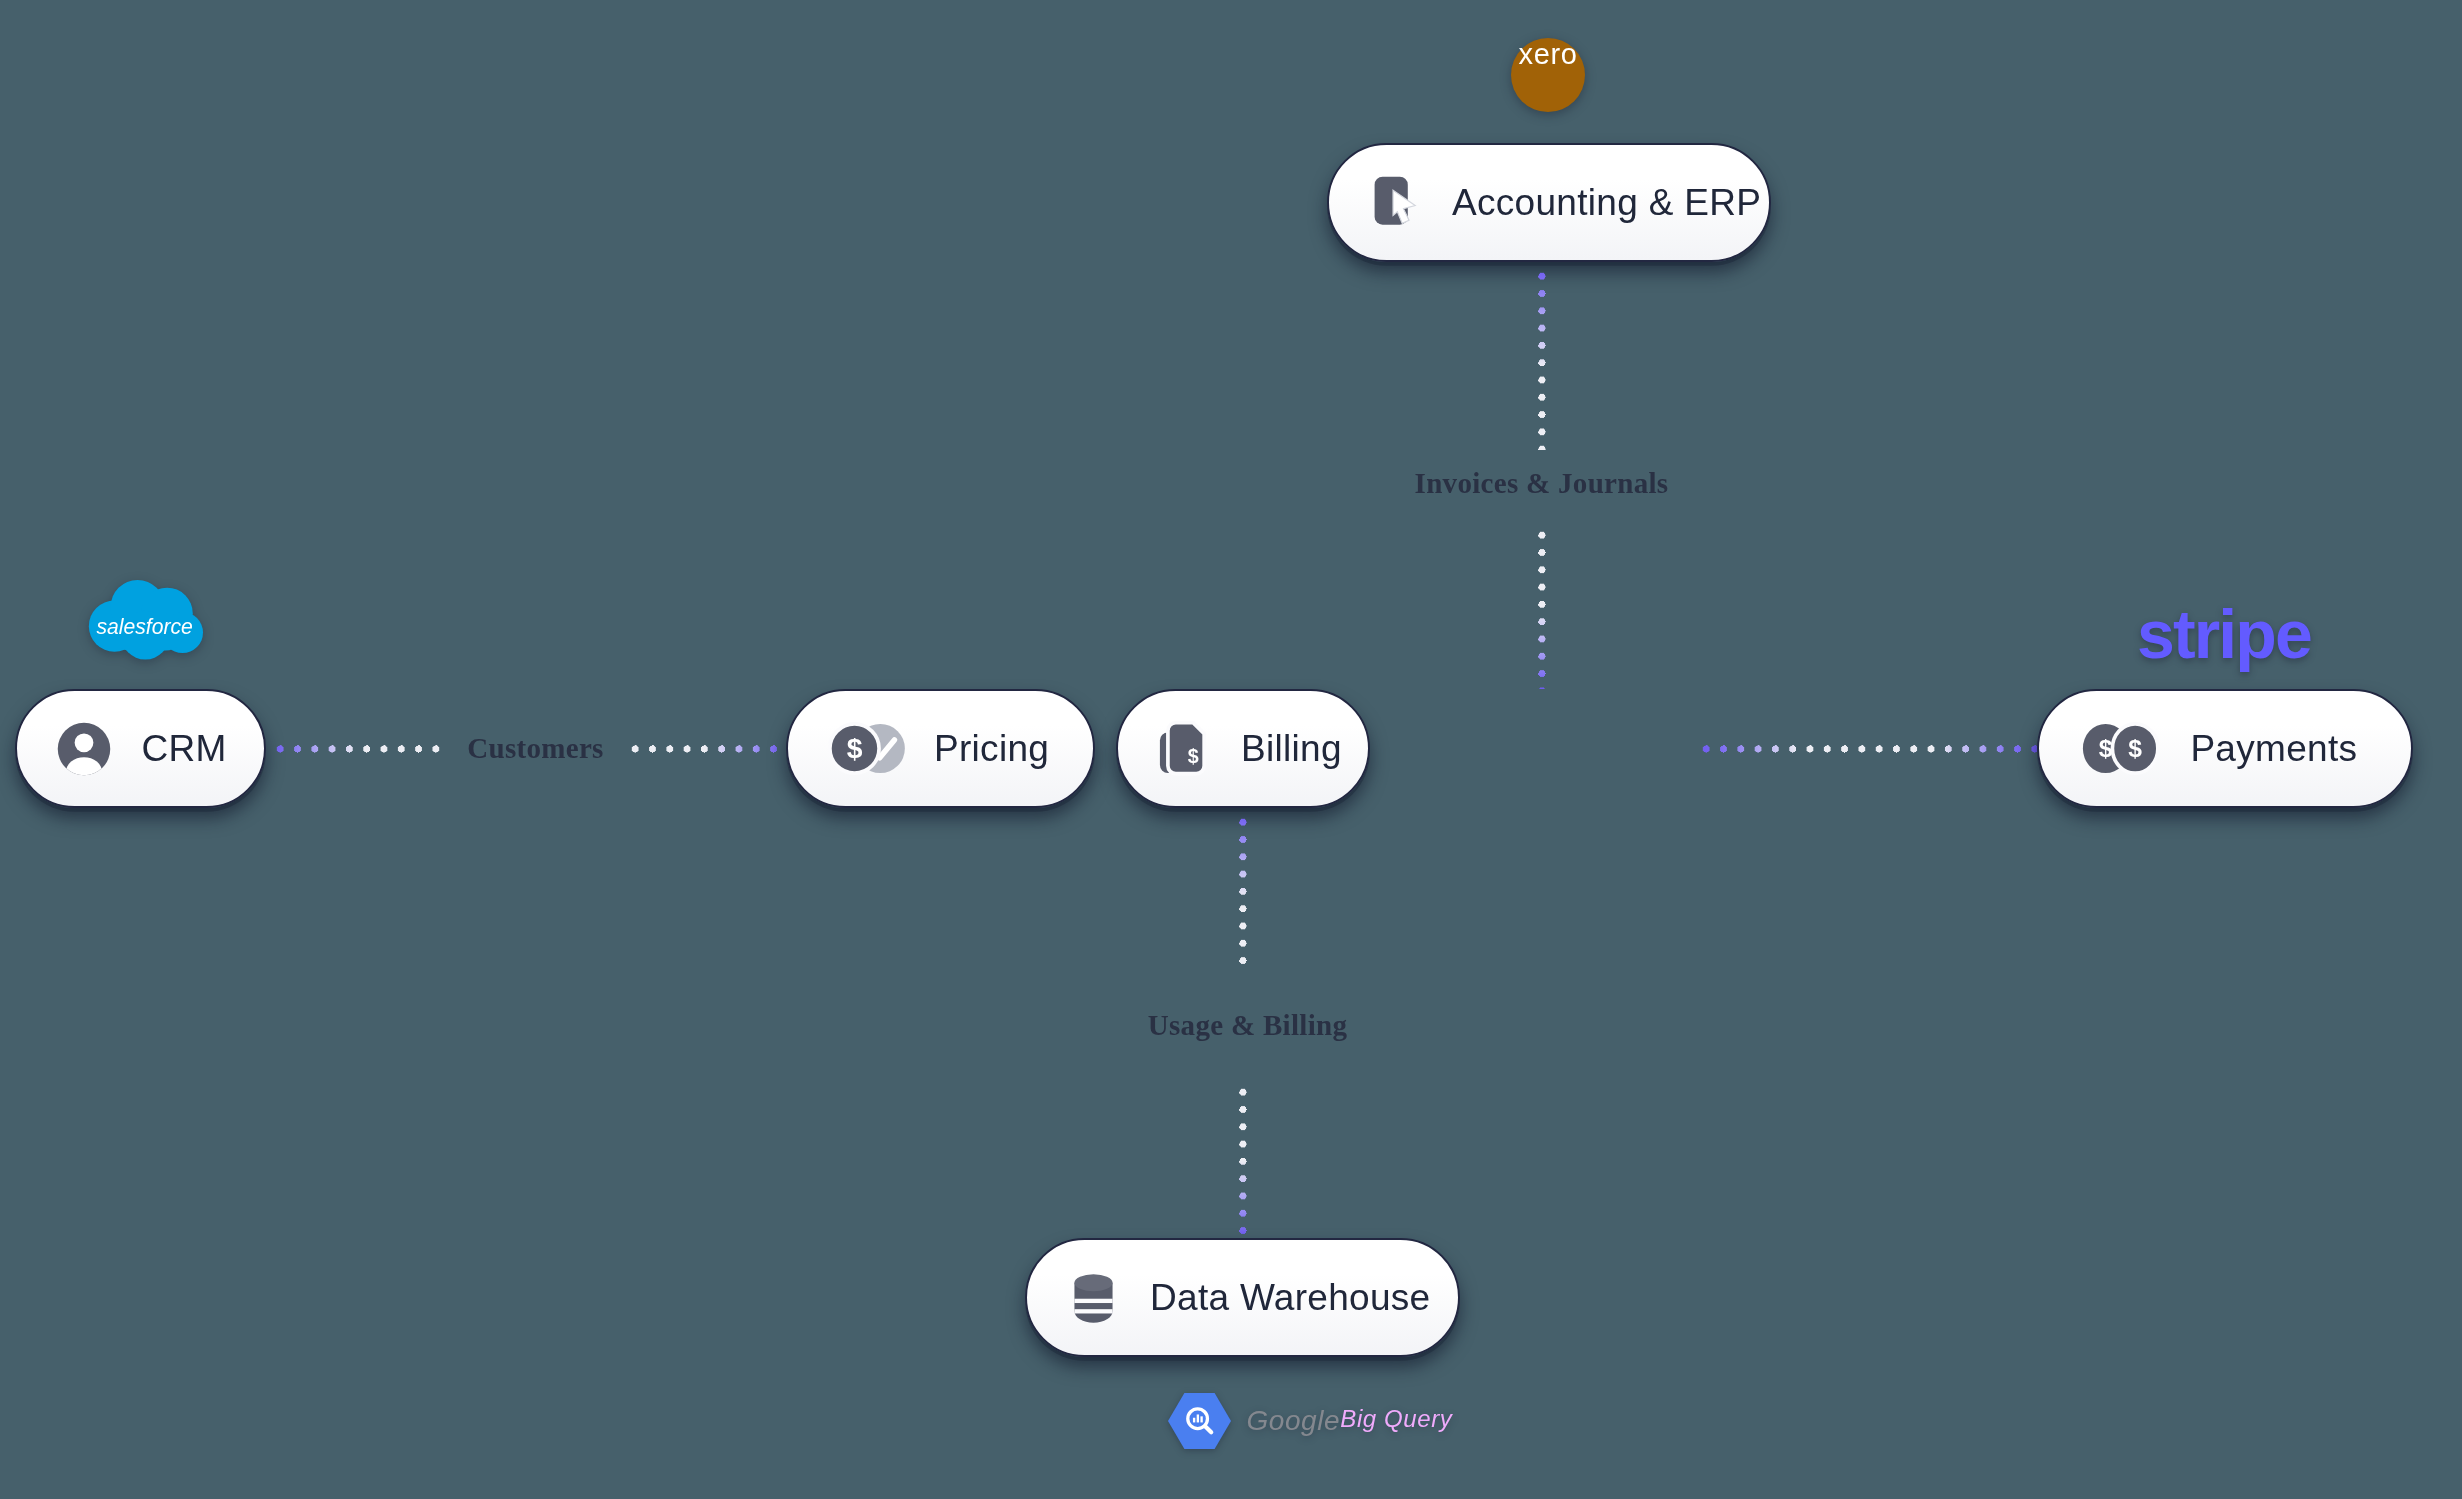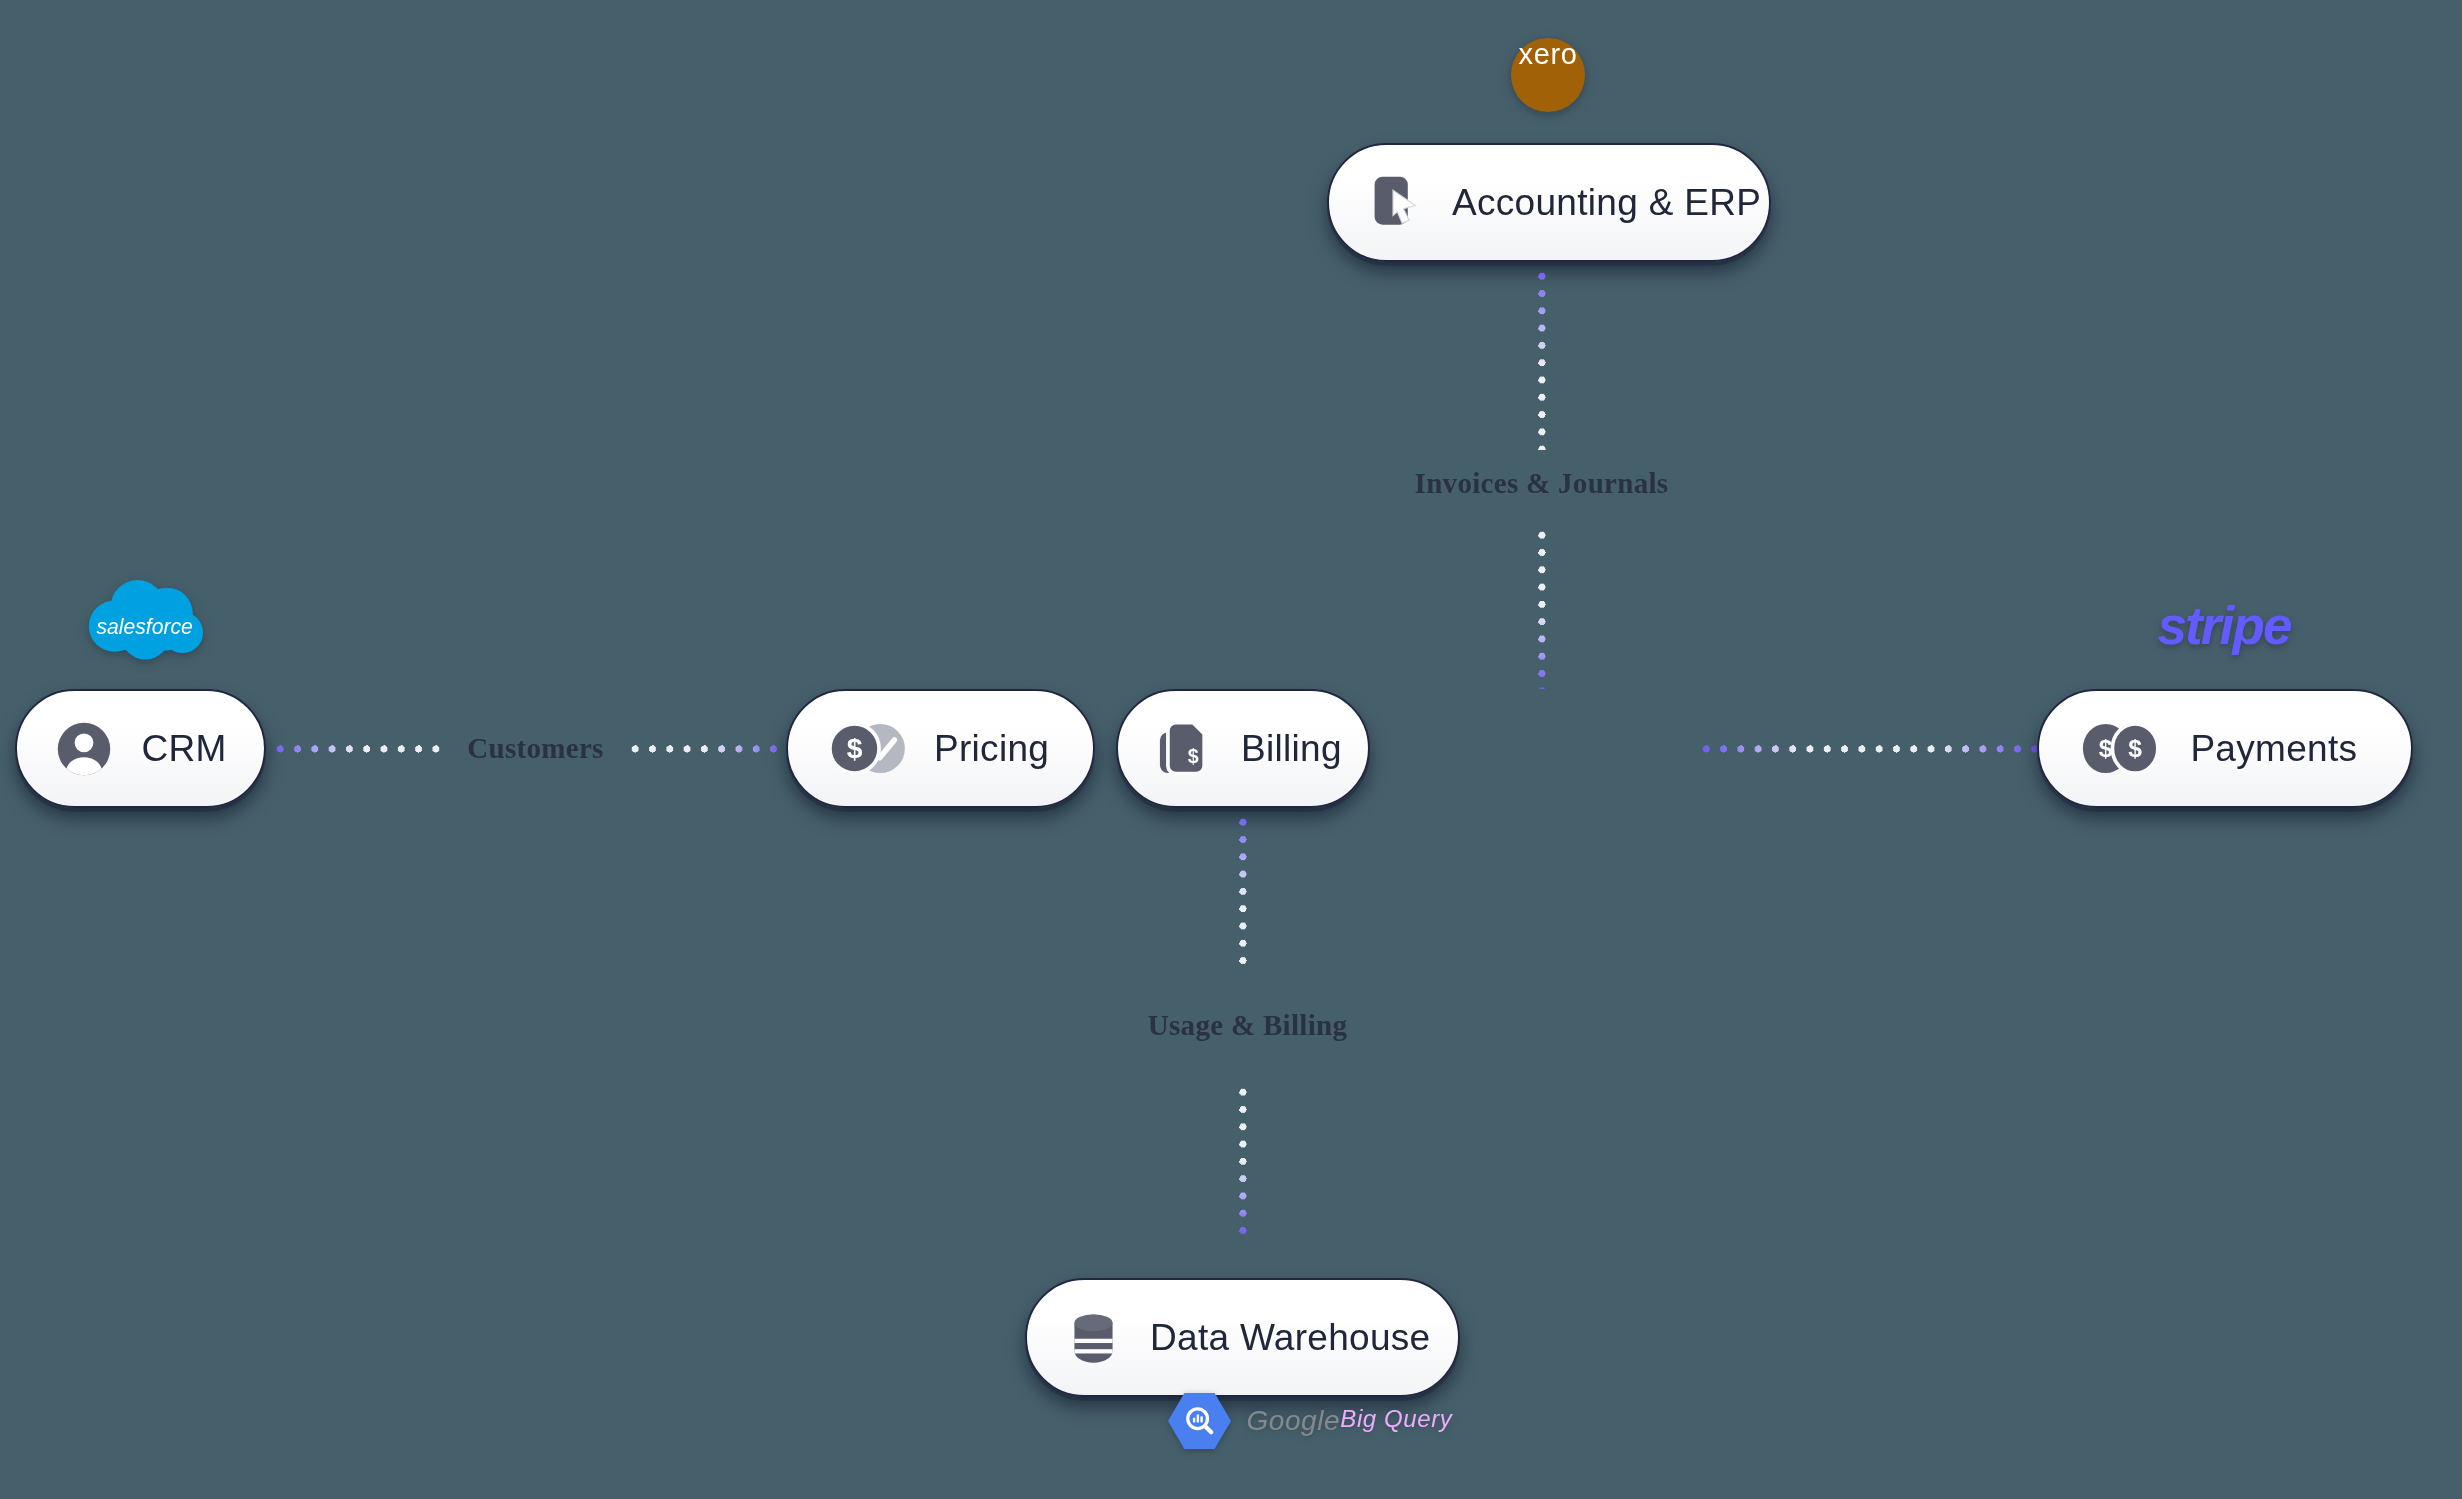--- a/index.html
+++ b/index.html
@@ -59,23 +59,22 @@
   
   .xero-logo{
     position:absolute;left:1511px;top:38px;width:74px;height:74px;border-radius:50%;
     background:#a16207;display:flex;align-items:flex-start;justify-content:center;
     filter:drop-shadow(0 3.8px 5.1px rgba(13,18,38,.35));
   }
   .xero-logo span{color:#fff;font-size:29px;font-weight:500;letter-spacing:0.6px;}
   .salesforce-logo{position:absolute;left:76px;top:576px;filter:drop-shadow(0 3.8px 5.1px rgba(13,18,38,.3));}
   .stripe-logo{
     position:absolute;left:2096px;top:595px;width:256px;text-align:center;
-    font-size:53px;font-weight:800;letter-spacing:-1.9px;color:#635bff;
+    font-size:68px;font-weight:800;letter-spacing:-1.9px;color:#635bff;
     filter:drop-shadow(0 3.2px 3.8px rgba(13,18,38,.35));
-    font-style:italic;
   }
   .bq-logo{position:absolute;left:1168px;top:1393px;display:flex;align-items:center;gap:15.4px;
     filter:drop-shadow(0 2.6px 3.8px rgba(13,18,38,.3));}
   .bq-hex{
     width:63px;height:56px;background:#4a7ff0;position:relative;
     clip-path:polygon(26% 0%,74% 0%,100% 50%,74% 100%,26% 100%,0% 50%);
     display:flex;align-items:center;justify-content:center;
   }
   .bq-text{display:flex;flex-direction:row;line-height:1.1;font-style:italic;}
   .bq-line1{font-size:28px;font-weight:500;color:#84888f;letter-spacing:0.6px;}
@@ -178,21 +177,21 @@
       <svg width="90" height="59" viewBox="0 0 146 96">
         <ellipse cx="48" cy="48" rx="37" ry="40" fill="#585c6b"></ellipse>
         <text x="48" y="62" text-anchor="middle" font-size="40" font-weight="700" fill="#ffffff">$</text>
         <ellipse cx="96" cy="48" rx="37" ry="40" fill="#585c6b" stroke="#fbfbfd" stroke-width="6"></ellipse>
         <text x="96" y="62" text-anchor="middle" font-size="40" font-weight="700" fill="#ffffff">$</text>
       </svg>
     </span>
     <span class="node-label">Payments</span>
   </div>
 
-  <div class="node" style="left:1025px;top:1238px;width:435px;margin-top:40px;">
+  <div class="node" style="left:1025px;top:1238px;width:435px;">
     <span class="icon">
       <svg width="59" height="59" viewBox="0 0 96 96">
         <path d="M17 24 V70 C17 81 30.9 89 48 89 C65.1 89 79 81 79 70 V24 Z" fill="#585c6b"></path>
         <ellipse cx="48" cy="24" rx="31" ry="14" fill="#676b79"></ellipse>
         <rect x="17" y="50" width="62" height="7" fill="#fbfbfd"></rect>
         <rect x="17" y="67" width="62" height="7" fill="#fbfbfd"></rect>
       </svg>
     </span>
     <span class="node-label">Data Warehouse</span>
   </div>

